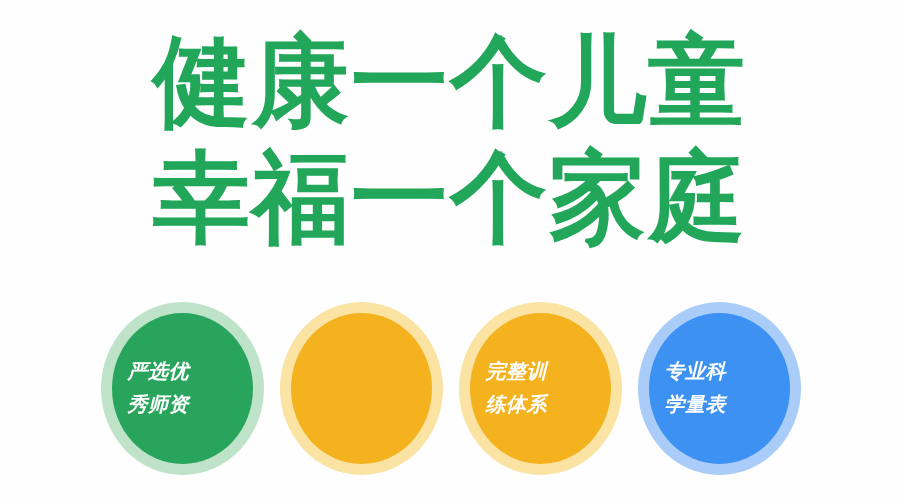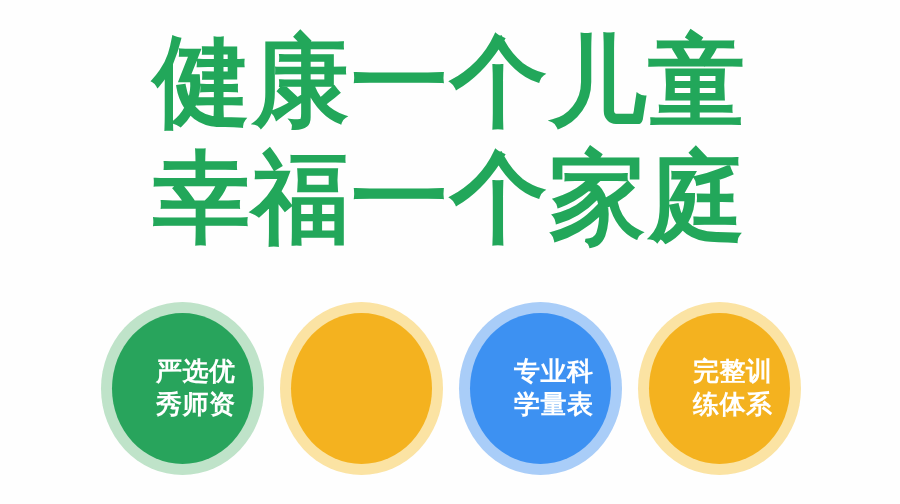--- a/index.html
+++ b/index.html
@@ -92,27 +92,28 @@
     border-radius: 50%;
     z-index: 1;
   }
 
   .badge-label {
     position: relative;
     z-index: 2;
     color: #ffffff;
     font-family: "DejaVu Sans", "Liberation Sans", sans-serif;
     font-weight: 700;
-    font-size: 26px;
+    font-size: 20px;
     line-height: 33px;
     letter-spacing: 0.5px;
-    text-align: right;
+    text-align: left;
     width: 108px;
     white-space: pre-line;
     user-select: none;
+    font-style: italic;
   }
 
   
   .badge-green  .badge-ring { background: #bfe3c9; }
   .badge-green  .badge-disc { background: #28a45c; }
 
   .badge-amber  .badge-ring { background: #fbe3a3; }
   .badge-amber  .badge-disc { background: #f4b21f; }
 
   .badge-blue   .badge-ring { background: #a9cdf8; }
@@ -135,28 +136,28 @@
       <span class="badge-disc"></span>
       <span class="badge-label">严选优
 秀师资</span>
     </div>
 
     <div class="badge badge-amber">
       <span class="badge-ring"></span>
       <span class="badge-disc"></span>
     </div>
 
+    <div class="badge badge-amber">
+      <span class="badge-ring"></span>
+      <span class="badge-disc"></span>
+      <span class="badge-label">完整训
+练体系</span>
+    </div>
+
     <div class="badge badge-blue">
       <span class="badge-ring"></span>
       <span class="badge-disc"></span>
       <span class="badge-label">专业科
 学量表</span>
     </div>
 
-    <div class="badge badge-amber">
-      <span class="badge-ring"></span>
-      <span class="badge-disc"></span>
-      <span class="badge-label">完整训
-练体系</span>
-    </div>
-
   </div>
 </div>
 
 </body></html>

